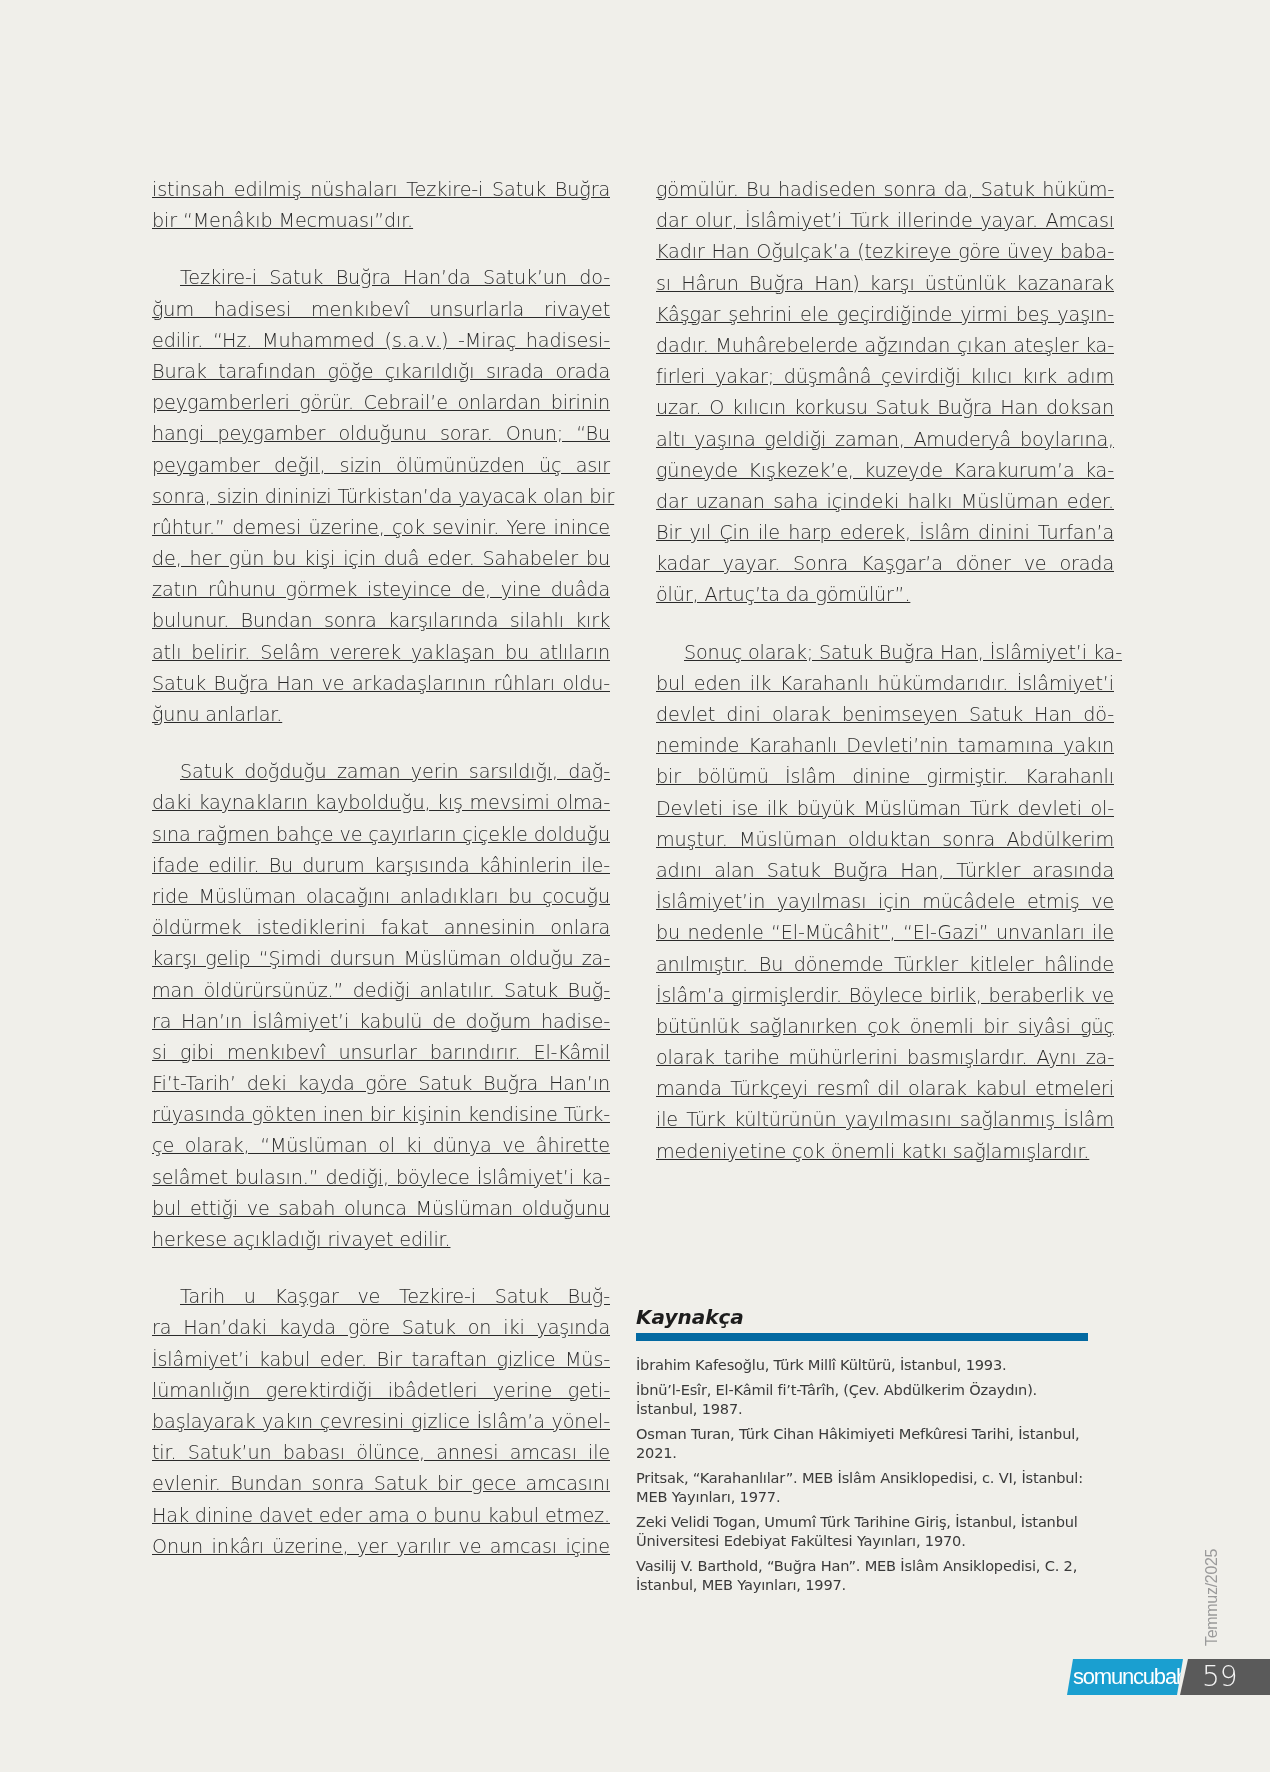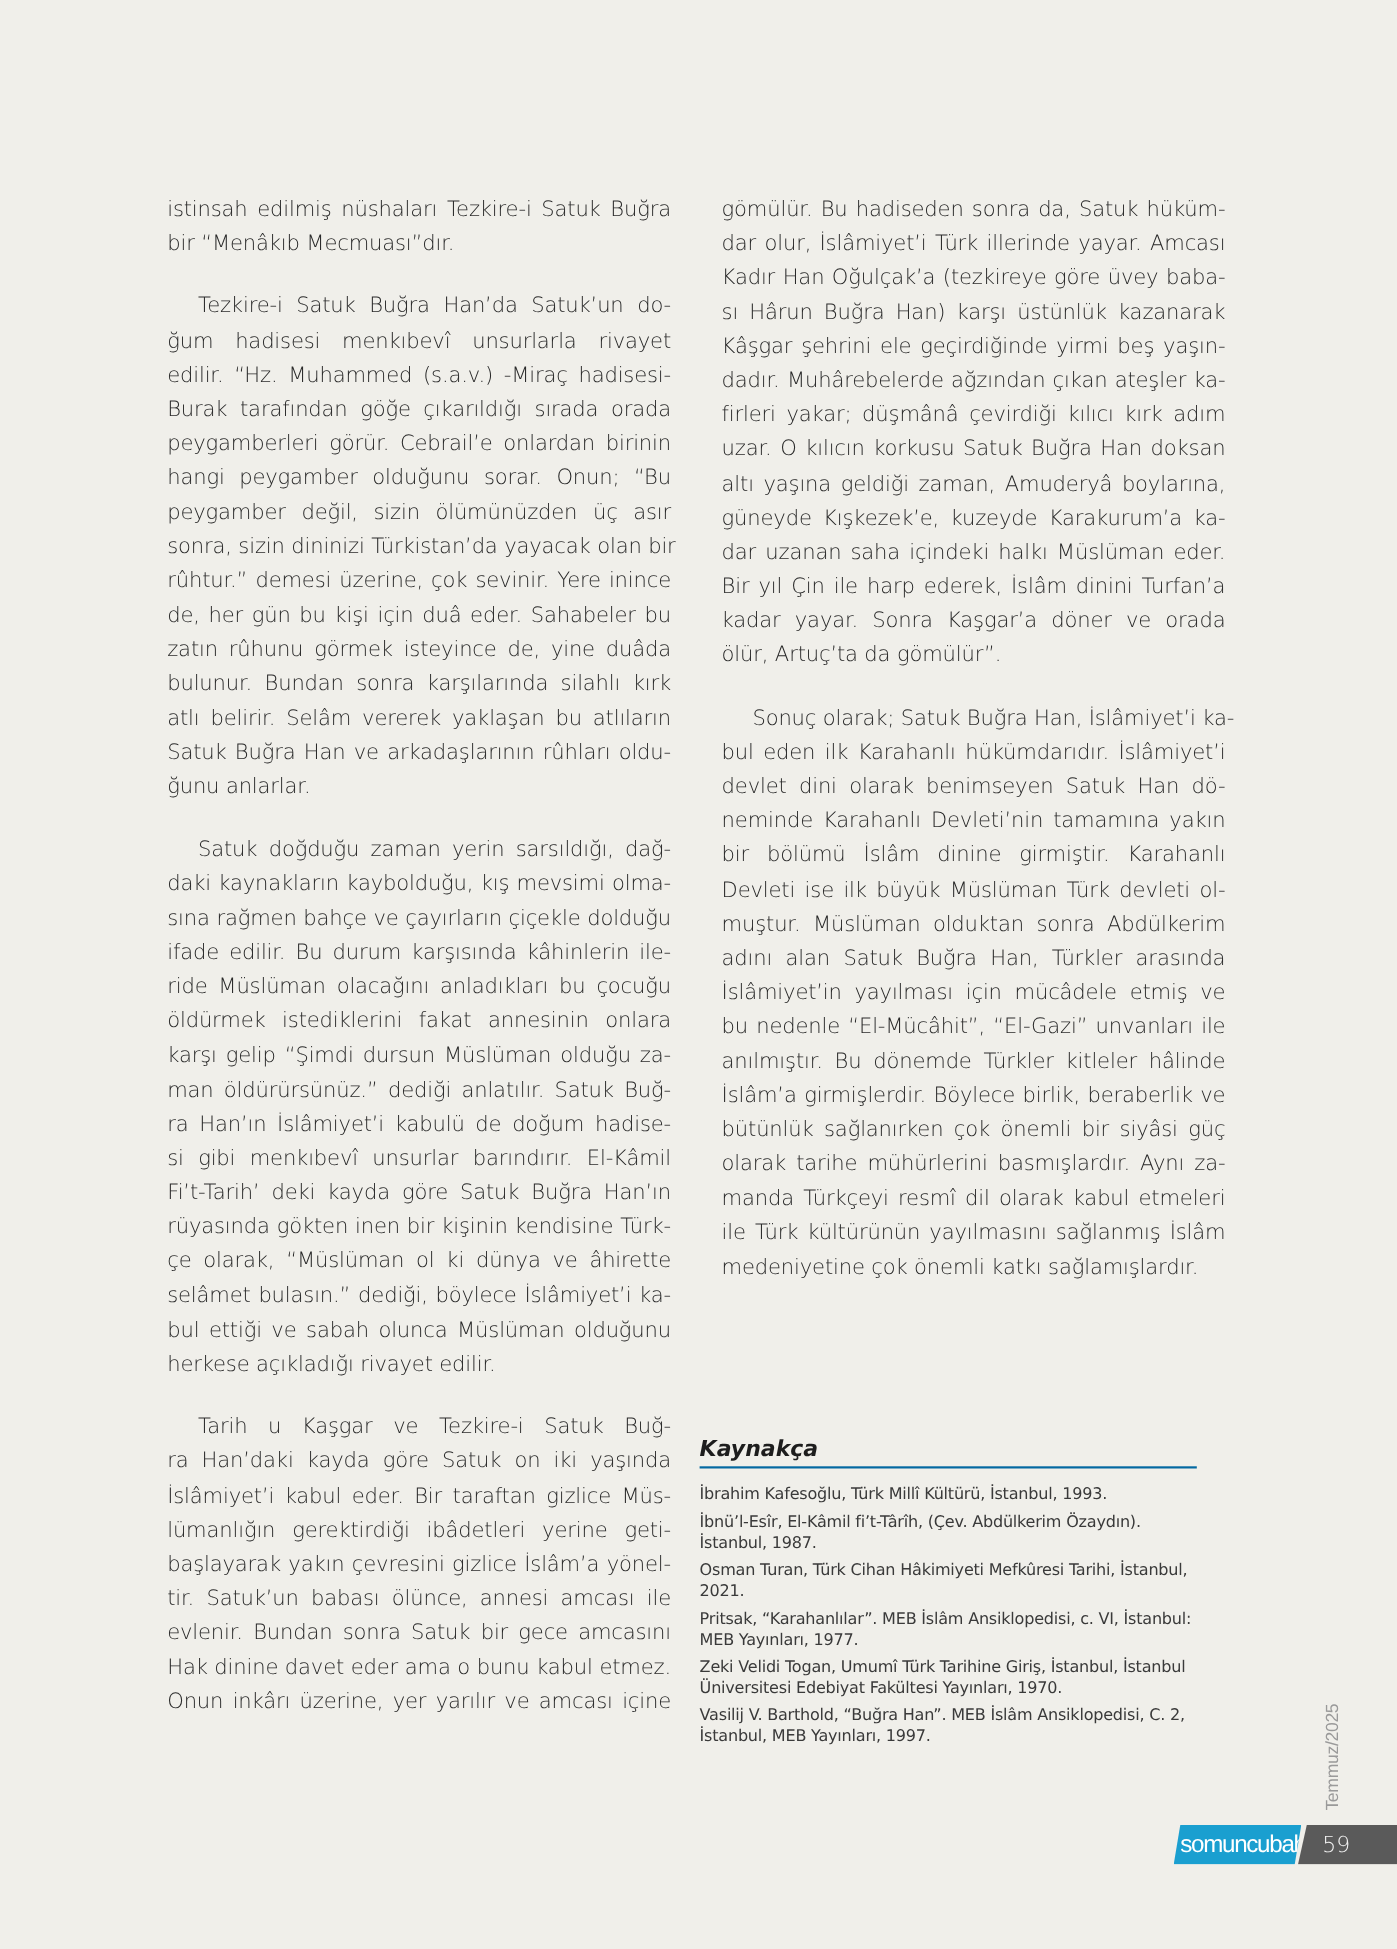--- a/index.html
+++ b/index.html
@@ -3,52 +3,52 @@
 <meta charset="utf-8">
 <style>
   html, body { margin:0; padding:0; }
   body {
     width:1270px; height:1772px; background:#f0efea; position:relative; overflow:hidden;
     font-family:"DejaVu Sans", sans-serif; color:#2a2a2a;
   }
   .col { position:absolute; }
   .col-left { left:152px; top:174px; width:458px; }
   .col-right { left:656px; top:174px; width:458px; }
-  .para { margin:0; }
+  .para { margin:0;text-decoration:underline; }
   .line {
     display:block; height:31.2px; line-height:31.2px; font-size:19.2px;
     text-align:justify; text-align-last:justify; white-space:nowrap; overflow:visible;
     letter-spacing:-0.15px; font-weight:300;
   }
   .line.last { text-align-last:left; }
   .line.indent { padding-left:28px; }
   .gap-lg { height:26px; }
   .refs { position:absolute; left:636px; top:1305px; width:452px; }
   .refs-title {
     font-style:italic; font-weight:bold; font-size:20px; color:#1d1d1d;
-    padding-bottom:4px; border-bottom:2px solid #0369a1; margin-bottom:14px;
+    padding-bottom:4px; border-bottom:8px solid #0369a1; margin-bottom:14px;
     font-family:"DejaVu Sans", sans-serif;
   }
   .ref { font-size:14.6px; line-height:19.5px; color:#3a3a3a; margin-bottom:5px; letter-spacing:-0.2px; }
   .side-date {
     position:absolute; left:1203px; top:1552px; width:20px; height:94px;
     color:#9a9a9a; font-size:16px; font-family:"Liberation Sans", sans-serif;
     writing-mode:vertical-rl; transform:rotate(180deg); letter-spacing:-0.3px; font-stretch:condensed;
   }
   .badge { position:absolute; top:1659px; height:36px; }
   .badge-brand {
     left:1067px; width:116px; background:#1a9fd0;
     clip-path:polygon(6px 0, 100% 0, calc(100% - 6px) 100%, 0 100%);
     color:#ffffff; font-size:22px; line-height:36px; padding-left:6px; box-sizing:border-box;
     font-family:"Liberation Sans", sans-serif; letter-spacing:-1.2px; font-weight:300;
   }
   .badge-page {
     left:1180px; width:90px; background:#5a5a5a;
     clip-path:polygon(8px 0, 100% 0, 100% 100%, 0 100%);
-    color:#f3f3f3; font-size:20px; line-height:36px; padding-left:22px; box-sizing:border-box;
+    color:#f3f3f3; font-size:28px; line-height:36px; padding-left:22px; box-sizing:border-box;
     font-family:"DejaVu Sans", sans-serif; font-weight:300;
   }
 </style>
 </head>
 <body>
 
 <div class="col col-left">
 
   <div class="para">
     <span class="line">istinsah edilmiş nüshaları Tezkire-i Satuk Buğra</span>

